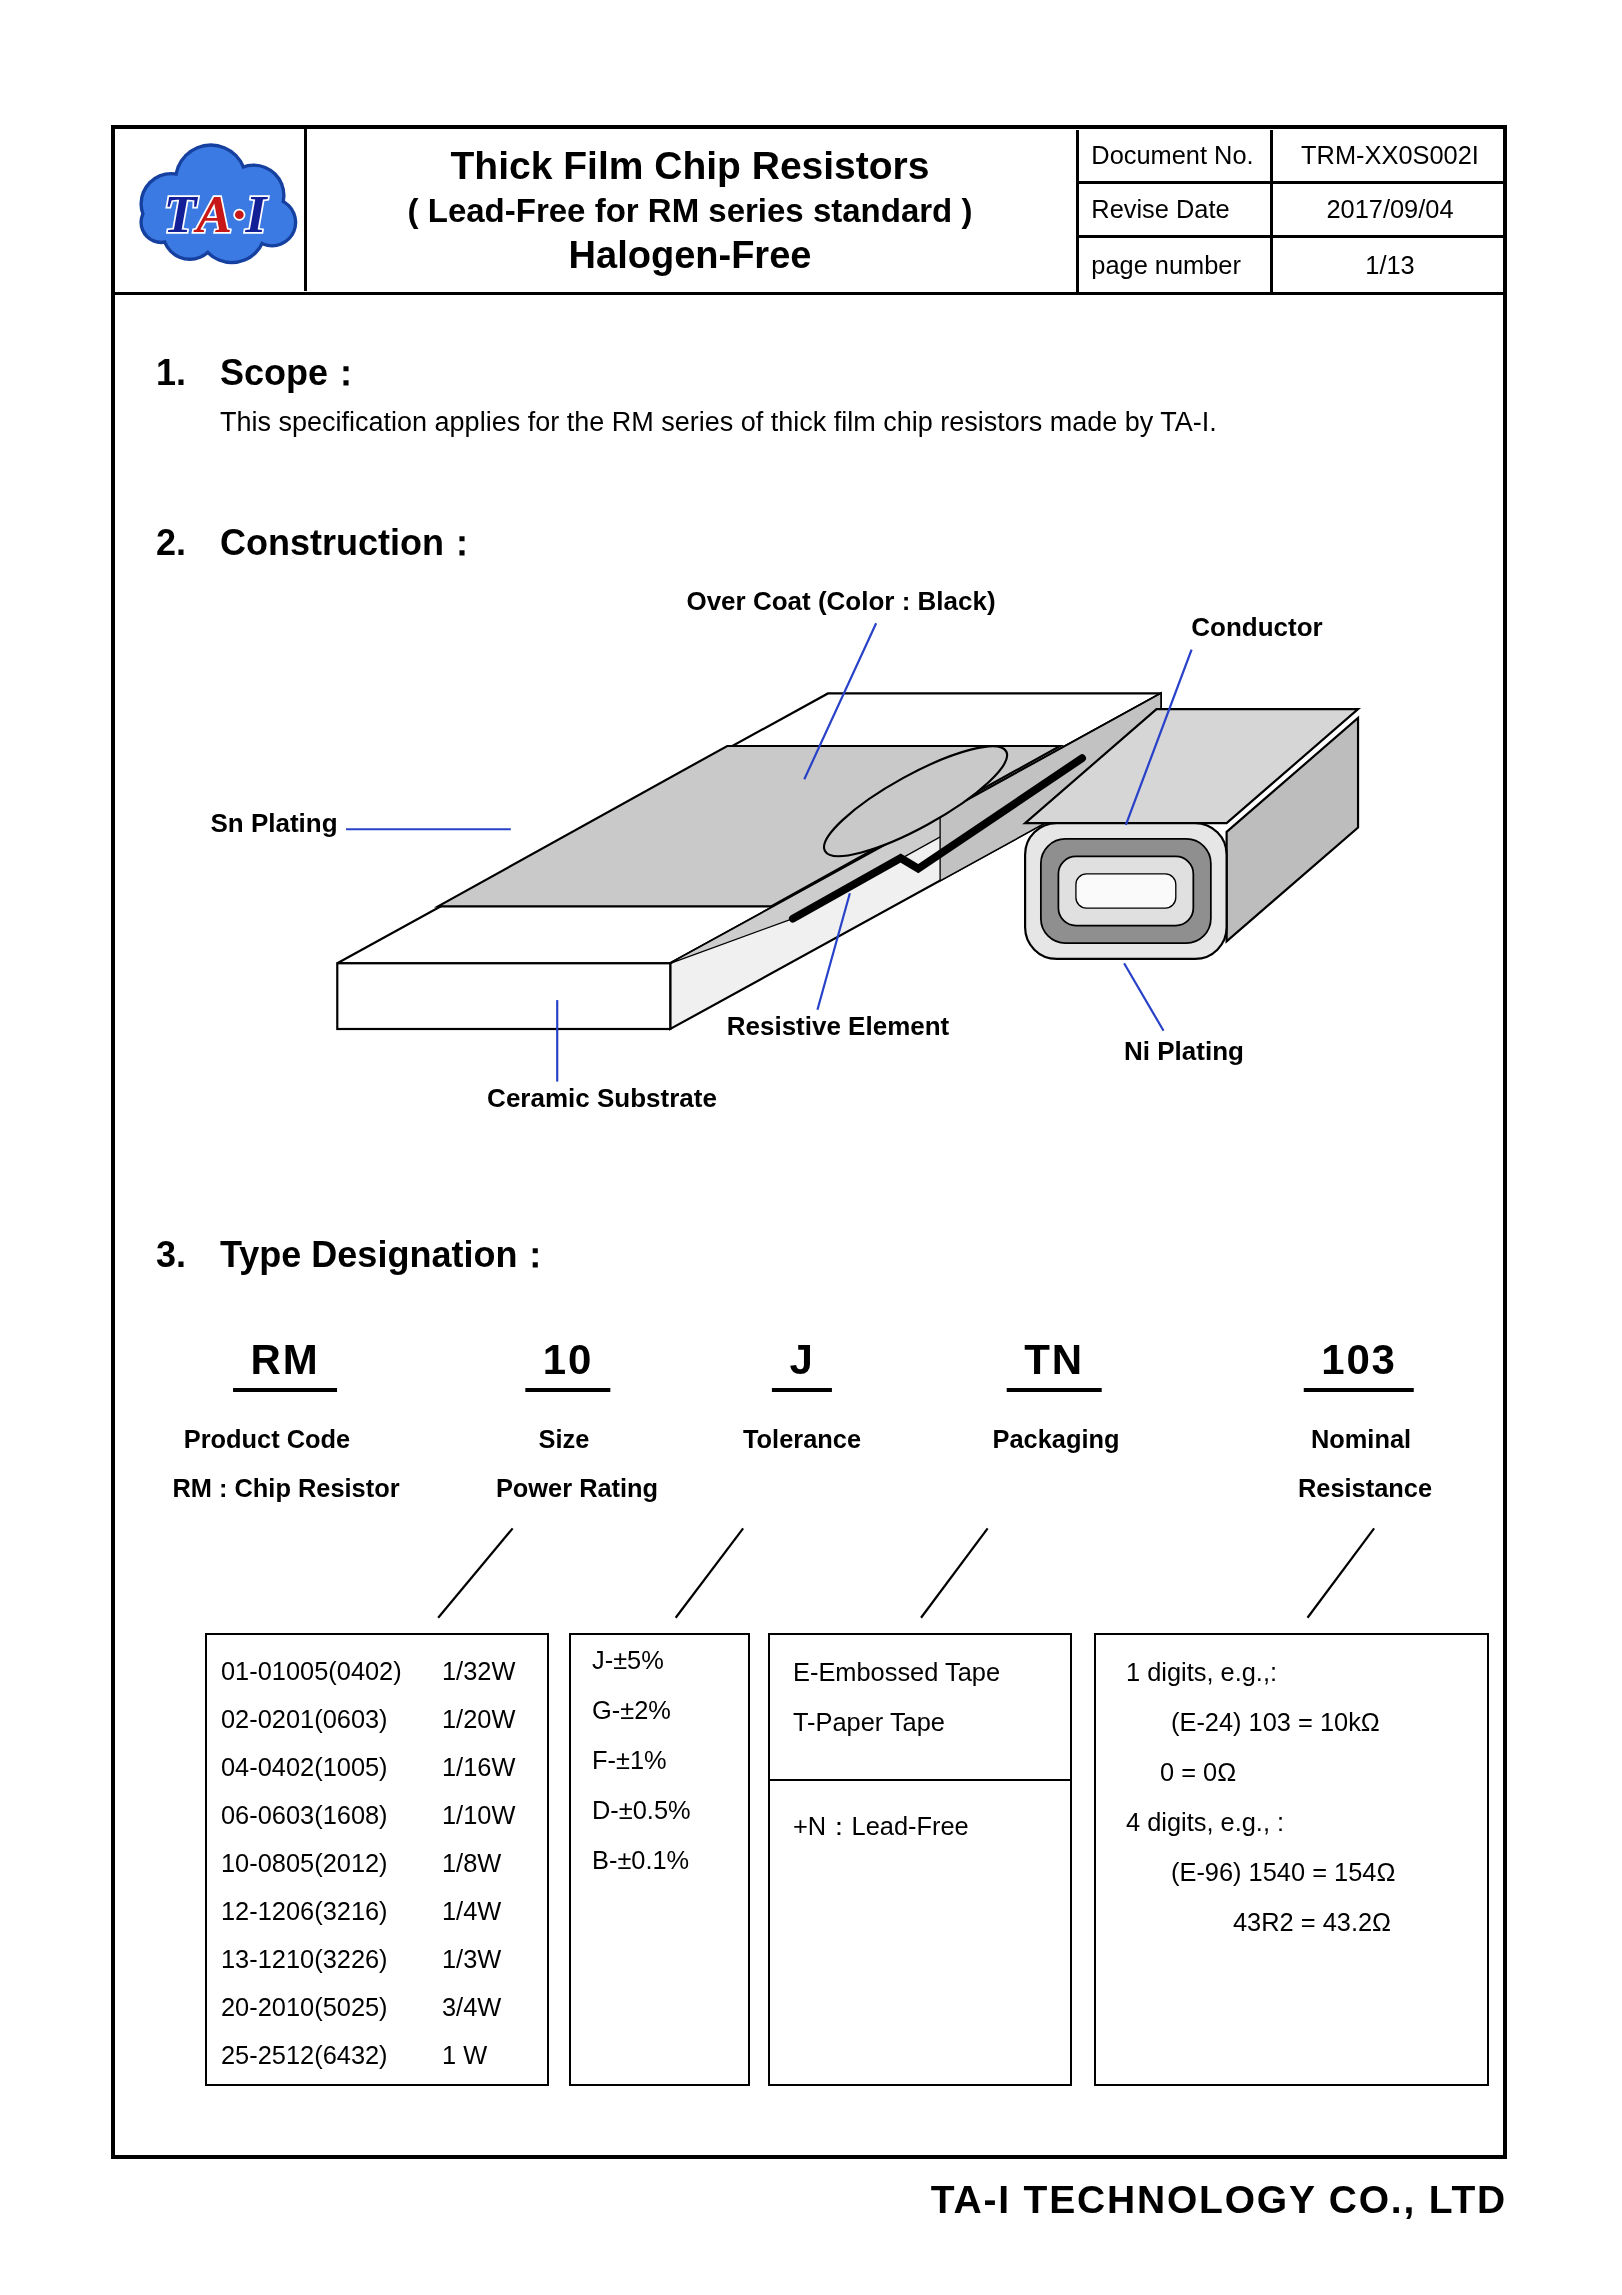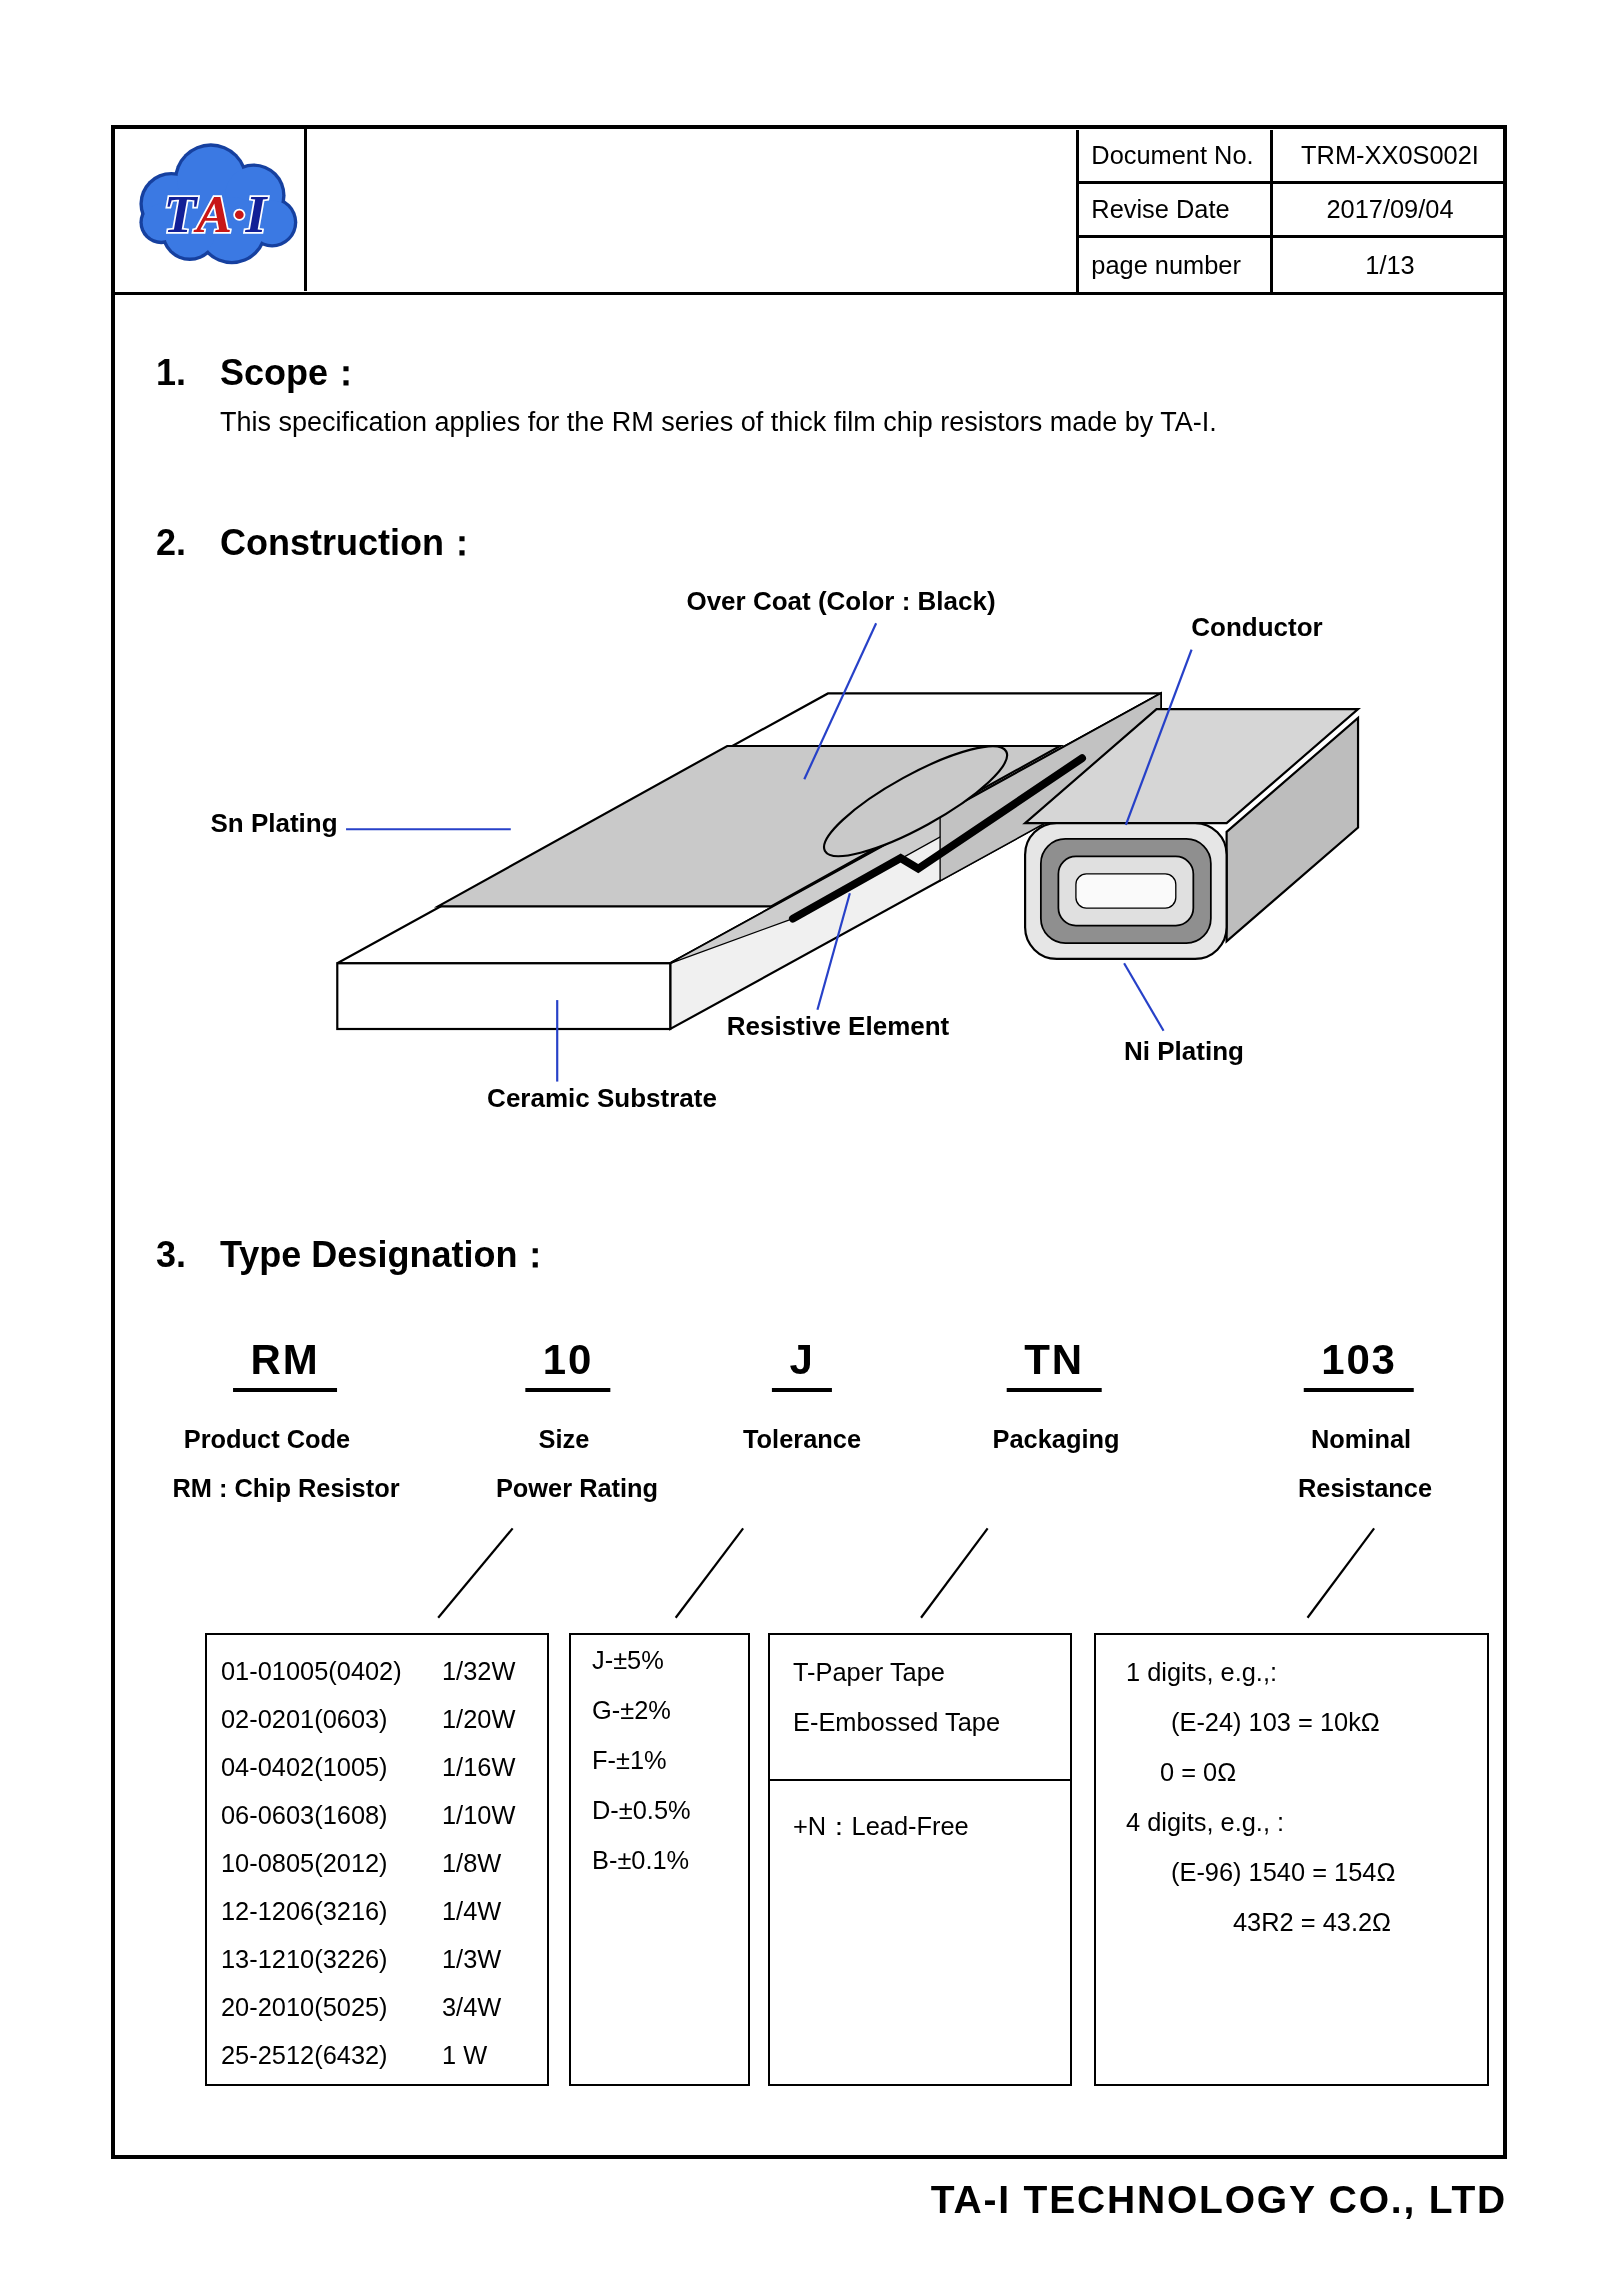--- a/index.html
+++ b/index.html
@@ -86,20 +86,25 @@
       <circle cx="120" cy="108" r="38"></circle>
         <circle cx="70" cy="112" r="30"></circle>
         <circle cx="36" cy="100" r="22"></circle>
     </g>
     <text x="100" y="112" text-anchor="middle" font-family="Liberation Serif, serif" font-size="64" font-weight="bold" font-style="italic" stroke="#ffffff" stroke-width="4" paint-order="stroke"><tspan fill="#121f96">T</tspan><tspan fill="#c81717">A·</tspan><tspan fill="#121f96">I</tspan></text>
   </svg>
 
   <div class="abs vdiv"></div>
   <div class="abs hdr-line"></div>
 
+  <div class="abs title-block">
+    <div class="t1">Thick Film Chip Resistors</div>
+    <div class="t2">( Lead-Free for RM series standard )</div>
+    <div class="t3">Halogen-Free</div>
+  </div>
 
   <div class="abs doc-table">
     <div class="dt-cell dt-label dt-bb">Document No.</div>
     <div class="dt-cell dt-value dt-bb">TRM-XX0S002I</div>
     <div class="dt-cell dt-label dt-bb">Revise Date</div>
     <div class="dt-cell dt-value dt-bb">2017/09/04</div>
     <div class="dt-cell dt-label">page number</div>
     <div class="dt-cell dt-value">1/13</div>
   </div>
 
@@ -222,22 +227,22 @@
   <div class="abs tbox box2">
     <div class="tol-row">J-±5%</div>
     <div class="tol-row">G-±2%</div>
     <div class="tol-row">F-±1%</div>
     <div class="tol-row">D-±0.5%</div>
     <div class="tol-row">B-±0.1%</div>
   </div>
 
   <div class="abs tbox box3">
     <div class="pk-top">
+      <div class="pk-row">E-Embossed Tape</div>
       <div class="pk-row">T-Paper Tape</div>
-      <div class="pk-row">E-Embossed Tape</div>
     </div>
     <div class="pk-bottom">
       <div class="pk-row">+N：Lead-Free</div>
     </div>
   </div>
 
   <div class="abs tbox box4">
     <div class="nm-line ind0">1 digits, e.g.,:</div>
     <div class="nm-line ind1">(E-24) 103 = 10kΩ</div>
     <div class="nm-line ind2">0 = 0Ω</div>

